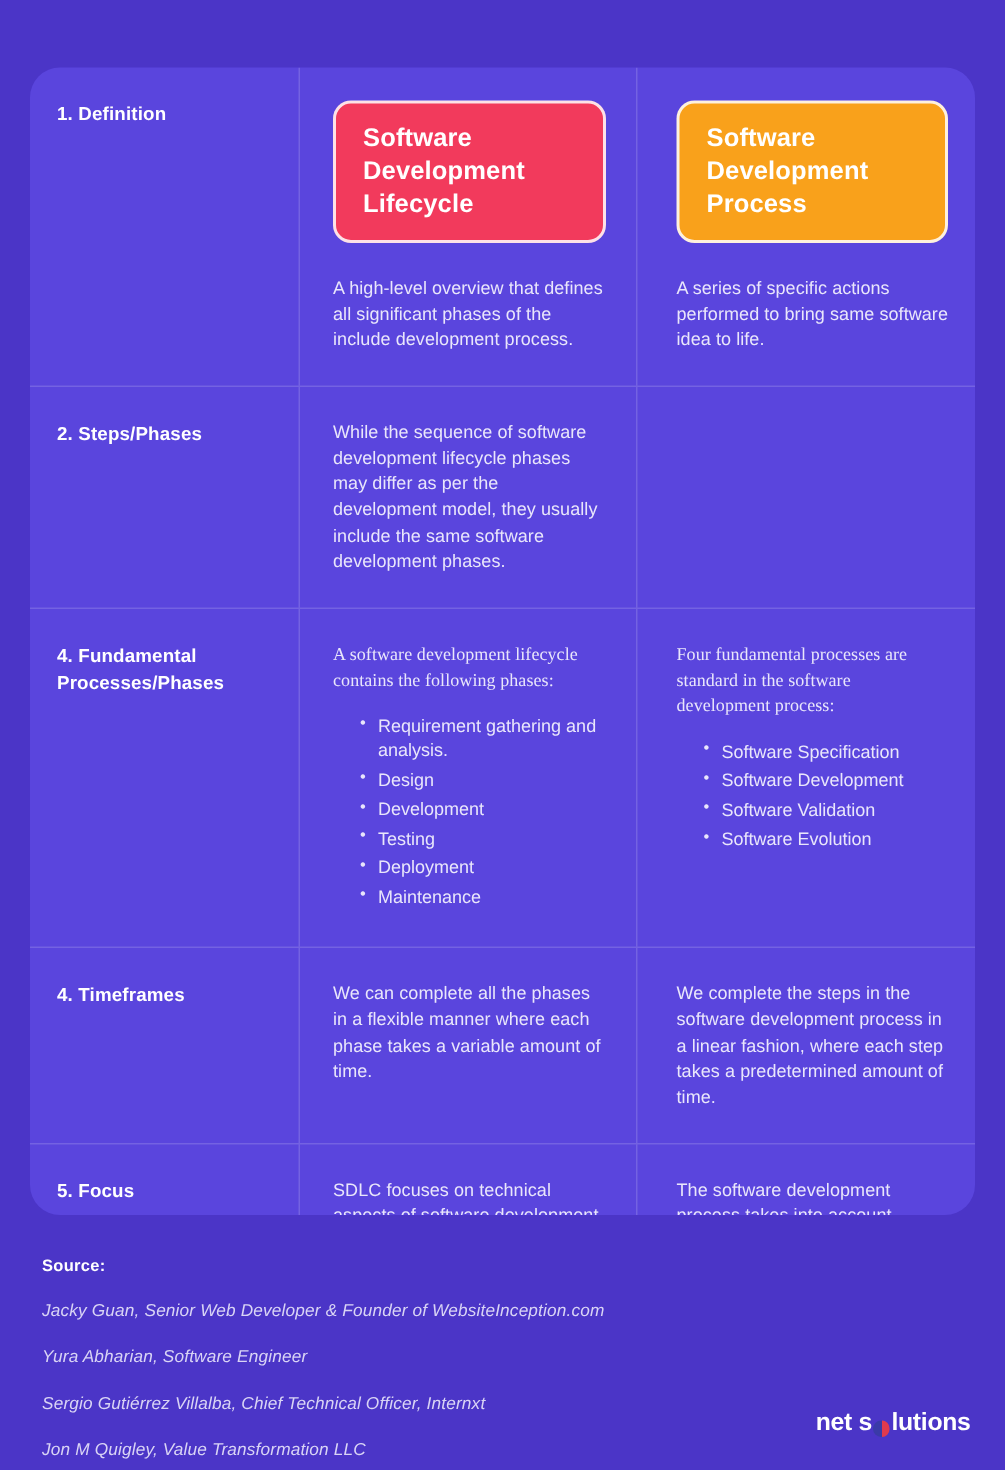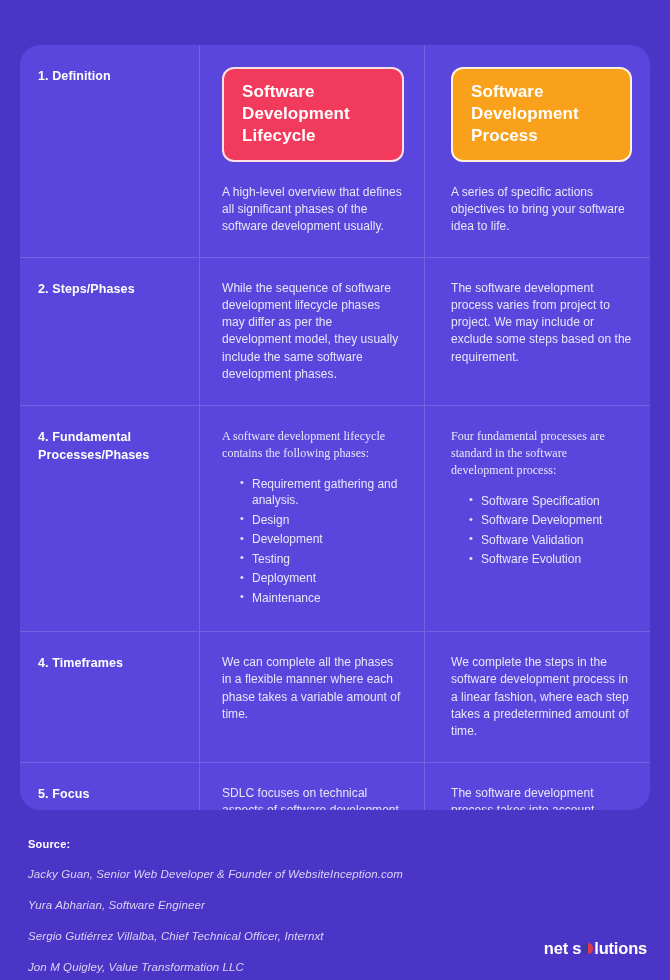--- a/index.html
+++ b/index.html
@@ -118,21 +118,21 @@
     font-size:11.5px;
     letter-spacing:0.1px;
     margin-bottom:19px;
     font-style:italic;
   }
 
   .logo {
     position:absolute;
     right:22px; bottom:22px;
     display:flex;
-    align-items:center;
+    align-items:flex-end;
     color:#ffffff;
     font-size:16.5px;
     font-weight:bold;
     letter-spacing:-0.2px;
   }
   .logo .o-mark {
     position:relative;
     display:inline-block;
     width:11px; height:11px;
     margin:0 1px;
@@ -160,37 +160,34 @@
 <div class="page">
 
   <div class="card">
 
     <div class="row">
       <div class="cell label">
         <div class="row-label">1. Definition</div>
       </div>
       <div class="cell colA">
         <div class="badge red">Software Development Lifecycle</div>
-        <div class="body-text">A high-level overview that defines all significant phases of the software development usually.</div>
+        <div class="body-text">A high-level overview that defines all significant phases of the include development process.</div>
       </div>
       <div class="cell colB">
         <div class="badge orange">Software Development Process</div>
-        <div class="body-text">A series of specific actions objectives to bring your software idea to life.</div>
+        <div class="body-text">A series of specific actions performed to bring same software idea to life.</div>
       </div>
     </div>
 
     <div class="row">
       <div class="cell label">
         <div class="row-label">2. Steps/Phases</div>
       </div>
       <div class="cell colA">
         <div class="body-text">While the sequence of software development lifecycle phases may differ as per the development model, they usually include the same software development phases.</div>
-      </div>
-      <div class="cell colB">
-        <div class="body-text">The software development process varies from project to project. We may include or exclude some steps based on the requirement.</div>
       </div>
     </div>
 
     <div class="row">
       <div class="cell label">
         <div class="row-label">4. Fundamental Processes/Phases</div>
       </div>
       <div class="cell colA">
         <div class="body-text intro">A software development lifecycle contains the following phases:</div>
         <ul class="bullets">

